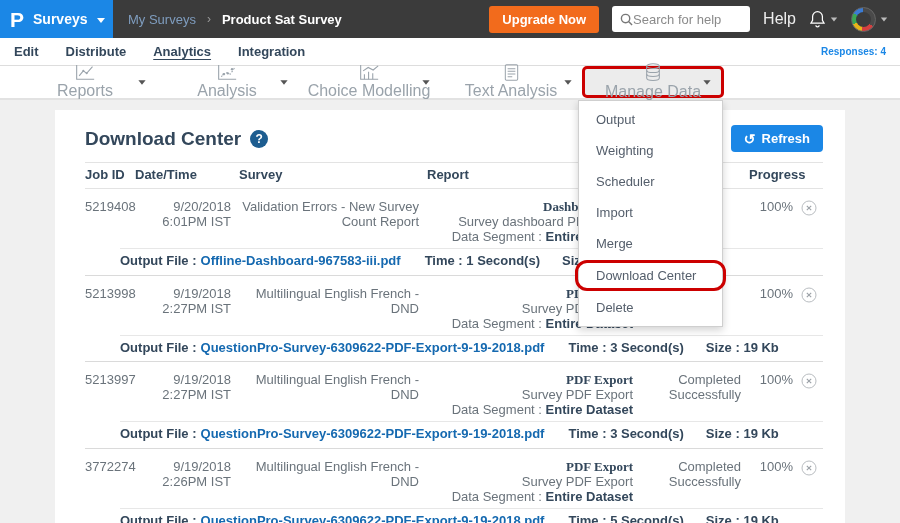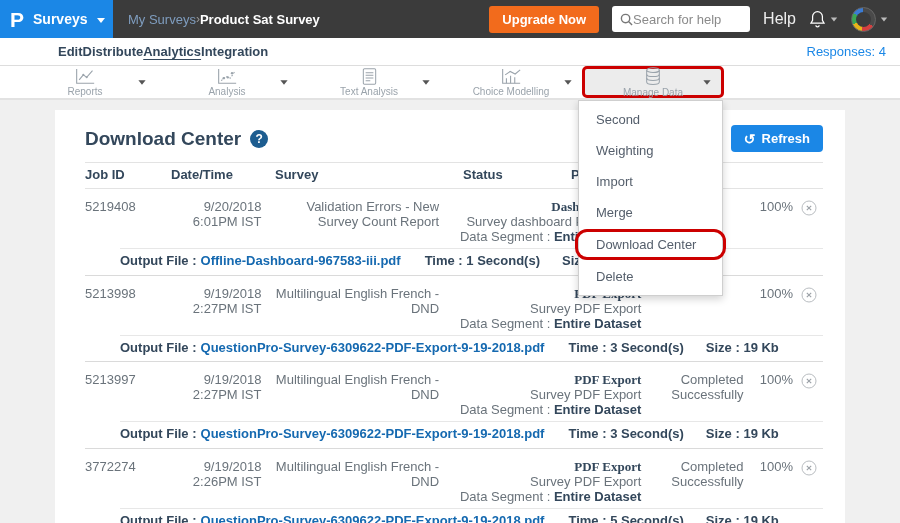--- a/index.html
+++ b/index.html
@@ -10,68 +10,68 @@
   body{font-family:"Liberation Sans",sans-serif;background:#fff;}
   .page{position:relative;width:900px;height:523px;background:#f0f0f0;overflow:hidden;font-size:13px;}
 
   
   .topbar{position:absolute;top:0;left:0;right:0;height:38px;background:var(--topbar_bg);display:flex;align-items:center;z-index:60;}
   .logo-area{width:113px;height:38px;background:var(--accent_blue);display:flex;align-items:center;padding:0 10px;gap:9px;cursor:pointer;}
   .logo{color:#fff;font-size:21px;font-weight:bold;line-height:1;}
   .app-menu-label{color:#fff;font-size:14px;font-weight:bold;}
   .caret{width:0;height:0;border-left:4px solid transparent;border-right:4px solid transparent;border-top:5px solid currentColor;display:inline-block;}
   .logo-area .caret{color:#fff;margin-top:2px;}
-  .breadcrumb{display:flex;align-items:center;margin-left:15px;}
+  .breadcrumb{display:flex;align-items:center;gap:11px;margin-left:15px;}
   .crumb-first{color:#7f9dbf;}
   .crumb-sep{color:#9a9a9a;font-size:12px;}
   .crumb-current{color:#fff;font-weight:bold;}
   .topbar-right{margin-left:auto;display:flex;align-items:center;gap:13px;padding-right:12px;}
   .upgrade-btn{background:var(--orange);color:#fff;border:none;font-weight:bold;font-size:13px;padding:6px 13px;border-radius:3px;cursor:pointer;font-family:inherit;}
   .search-box{display:flex;align-items:center;background:#fff;border-radius:3px;height:26px;width:138px;padding:0 8px;}
   .search-box input{border:none;outline:none;font-size:13px;width:100%;color:#555;background:transparent;font-family:inherit;}
   .search-box input::placeholder{color:#8a8a8a;}
   .help-label{color:#eee;font-size:16px;cursor:pointer;}
   .iconbtn{display:flex;align-items:center;gap:4px;cursor:pointer;}
   .iconbtn .caret{color:#bbb;transform:scale(.8);}
   .avatar{width:25px;height:25px;border-radius:50%;background:conic-gradient(#4a4a4a 0 35%,#d43f3f 35% 52%,#e8b419 52% 68%,#3aa655 68% 84%,#3a7bd5 84% 100%);position:relative;border:1px solid #666;}
   .avatar::after{content:"";position:absolute;inset:4px;border-radius:50%;background:#3b3b3b;}
 
   
   .subnav{position:absolute;top:38px;left:0;right:0;height:28px;background:#fff;border-bottom:1px solid #ddd;display:flex;align-items:center;padding:0 14px;z-index:55;}
-  .nav-tabs{display:flex;align-items:center;margin-left:44px;}
+  .nav-tabs{display:flex;gap:27px;align-items:center;}
   .nav-tab{color:var(--dark_text);font-weight:bold;font-size:13px;cursor:pointer;}
   .nav-tab.active{text-decoration:underline;text-underline-offset:3px;}
-  .responses{margin-left:auto;color:var(--accent_blue);font-weight:normal;font-size:13px;}
+  .responses{margin-left:auto;color:var(--accent_blue);font-weight:bold;font-size:10px;}
 
   
   .toolbar{position:absolute;top:66px;left:0;right:0;height:34px;background:#fff;border-bottom:2px solid #e2e2e2;display:flex;padding-left:14px;z-index:55;}
   .tb-cell{position:relative;width:142px;height:32px;display:flex;flex-direction:column;align-items:center;justify-content:center;cursor:pointer;}
   .tb-icon{line-height:0;}
-  .tb-label{font-size:10px;color:#9aa3ab;margin-top:1px;}
+  .tb-label{font-size:16px;color:#9aa3ab;margin-top:1px;}
   .tb-caret{position:absolute;right:10px;top:50%;margin-top:-2px;color:#555;transform:scale(.9);}
   .tb-cell.hl{background:#ececec;border:3px solid var(--highlight_red);border-radius:5px;}
 
   
   .dropdown{position:absolute;left:578px;top:100px;width:145px;background:#fff;border:1px solid #cfcfcf;box-shadow:0 3px 8px rgba(0,0,0,.18);z-index:50;padding:3px 0;}
   .menu-item{padding:8px 0 8px 17px;color:#545e6b;font-size:13px;cursor:pointer;}
   .menu-item.hl{border:3px solid var(--highlight_red);border-radius:12px;margin:1px -4px;padding:5px 0 5px 18px;}
 
   
   .card{position:absolute;left:55px;top:110px;width:790px;height:420px;background:#fff;}
   .card-head{display:flex;align-items:center;padding:15px 22px 10px 30px;}
   .page-title{font-size:19px;color:var(--dark_text);}
   .help-circle{width:18px;height:18px;border-radius:50%;background:#1d5d90;color:#fff;font-size:12px;font-weight:bold;display:inline-flex;align-items:center;justify-content:center;margin-left:9px;cursor:pointer;}
   .refresh-btn{margin-left:auto;background:var(--accent_blue);color:#fff;border:none;border-radius:4px;font-weight:bold;font-size:13px;padding:6px 13px;display:flex;align-items:center;gap:6px;cursor:pointer;font-family:inherit;}
   .refresh-ico{font-size:14px;line-height:1;}
 
   
   .tbl{margin:0 22px 0 30px;line-height:1.15;}
   .thead{display:flex;border-top:1px solid #e3e3e3;border-bottom:1px solid #e3e3e3;padding:5px 0;}
   .th{font-weight:bold;color:var(--dark_text);font-size:13px;}
-  .col-0{width:50px;} .col-1{width:104px;margin-left:36px;} .col-2{width:188px;} .col-3{width:214px;}
+  .col-0{width:50px;} .col-1{width:104px;} .col-2{width:188px;} .col-3{width:214px;}
   .col-4{width:108px;} .col-5{width:52px;text-align:center;} .col-6{width:22px;text-align:right;}
   .trow{border-bottom:1px solid #dadada;}
   .trow-main{display:flex;padding:11px 0 3px;}
   .td{color:var(--body_text);font-size:13px;padding-right:8px;text-align:right;}
   .rpt-title{color:var(--dark_text);font-weight:bold;font-family:Liberation Serif, serif;}
   .seg-val{color:var(--dark_text);font-weight:bold;}
   .xcirc{display:inline-block;line-height:0;cursor:pointer;}
   .trow-out{margin-left:35px;border-top:1px solid #e7e7e7;padding:5px 0 6px;color:var(--dark_text);font-weight:bold;font-size:13px;}
   .file-link{color:var(--link_blue);margin-left:4px;margin-right:24px;cursor:pointer;text-decoration:none;}
   .grp{margin-right:22px;}
@@ -146,34 +146,34 @@
             <path d="M2 1v17h21"></path>
             <path d="M5 15l6-5 5 2 6-9" stroke-dasharray="2 2"></path>
             <circle cx="8" cy="12" r="1.4" fill="#9aa3ab" stroke="none"></circle>
             <circle cx="13" cy="11" r="1.4" fill="#9aa3ab" stroke="none"></circle>
             <circle cx="18" cy="6" r="1.4" fill="#9aa3ab" stroke="none"></circle>
           </svg></span>
         <span class="tb-label">Analysis</span>
         <span class="tb-caret caret"></span>
       </div>
       <div class="tb-cell">
-        <span class="tb-icon"><svg width="15" height="17" viewBox="0 0 18 22" fill="none" stroke="#9aa3ab" stroke-width="1.3">
-            <rect x="1" y="1" width="16" height="20" rx="1.5"></rect>
-            <path d="M4 6h10M4 9.5h10M4 13h10M4 16.5h6"></path>
-          </svg></span>
-        <span class="tb-label">Text Analysis</span>
-        <span class="tb-caret caret"></span>
-      </div>
-      <div class="tb-cell">
         <span class="tb-icon"><svg width="20" height="17" viewBox="0 0 24 20" fill="none" stroke="#9aa3ab" stroke-width="1.3">
             <path d="M2 1v17h21"></path>
             <path d="M6.5 18v-6M11.5 18v-9M16.5 18v-7"></path>
             <path d="M5 8l6-4 6 3 6-5"></path>
           </svg></span>
         <span class="tb-label">Choice Modelling</span>
+        <span class="tb-caret caret"></span>
+      </div>
+      <div class="tb-cell">
+        <span class="tb-icon"><svg width="15" height="17" viewBox="0 0 18 22" fill="none" stroke="#9aa3ab" stroke-width="1.3">
+            <rect x="1" y="1" width="16" height="20" rx="1.5"></rect>
+            <path d="M4 6h10M4 9.5h10M4 13h10M4 16.5h6"></path>
+          </svg></span>
+        <span class="tb-label">Text Analysis</span>
         <span class="tb-caret caret"></span>
       </div>
       <div class="tb-cell hl">
         <span class="tb-icon"><svg width="18" height="19" viewBox="0 0 22 24" fill="none" stroke="#9aa3ab" stroke-width="1.3">
             <ellipse cx="11" cy="4" rx="8" ry="3"></ellipse>
             <path d="M3 4v5c0 1.7 3.6 3 8 3s8-1.3 8-3V4"></path>
             <path d="M3 9v5c0 1.7 3.6 3 8 3s8-1.3 8-3V9"></path>
             <path d="M3 14v5c0 1.7 3.6 3 8 3s8-1.3 8-3v-5"></path>
           </svg></span>
         <span class="tb-label">Manage Data</span>
@@ -188,20 +188,21 @@
       <button class="refresh-btn">
         <span class="refresh-ico">↺</span>
         <span>Refresh</span>
       </button>
     </div>
     <div class="tbl">
       <div class="thead">
           <div class="th col-0">Job ID</div>
           <div class="th col-1">Date/Time</div>
           <div class="th col-2">Survey</div>
+          <div class="th col-3">Report</div>
           <div class="th col-4">Status</div>
           <div class="th col-5">Progress</div>
           <div class="th col-6"></div>
         </div>
       <div>
           <div class="trow">
             <div class="trow-main">
               <div class="td col-0">5219408</div>
               <div class="td col-1">9/20/2018 6:01PM IST</div>
               <div class="td col-2">Validation Errors - New Survey Count Report</div>
@@ -274,21 +275,22 @@
                     <path d="M5.8 5.8l4.4 4.4M10.2 5.8l-4.4 4.4" stroke="#9aa0a6" stroke-width="1.1"></path>
                   </svg></span></div>
             </div>
             <div class="trow-out"><span>Output File :</span><a class="file-link">QuestionPro-Survey-6309622-PDF-Export-9-19-2018.pdf</a><span class="grp"><span>Time :</span> <span>5 Second(s)</span></span><span class="grp"><span>Size :</span> <span>19 Kb</span></span></div>
           </div>
         </div>
     </div>
   </main>
 
   <div class="dropdown">
-      <div class="menu-item">Second</div>
+      <div class="menu-item">Output</div>
       <div class="menu-item">Weighting</div>
+      <div class="menu-item">Scheduler</div>
       <div class="menu-item">Import</div>
       <div class="menu-item">Merge</div>
       <div class="menu-item hl">Download Center</div>
       <div class="menu-item">Delete</div>
     </div>
 
 </div>
 
 </body></html>

